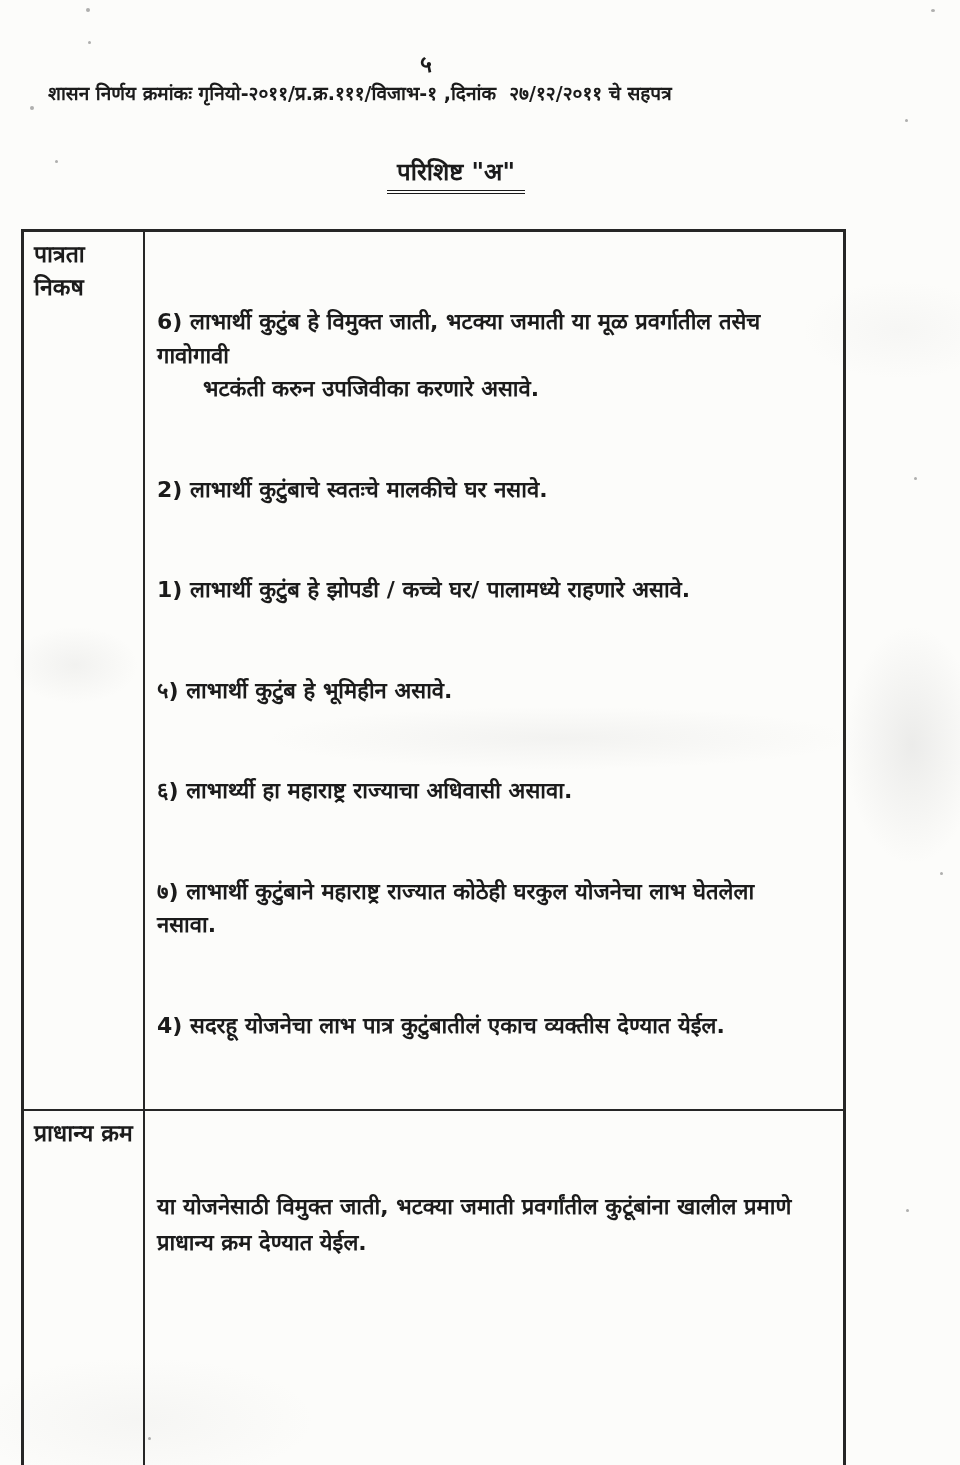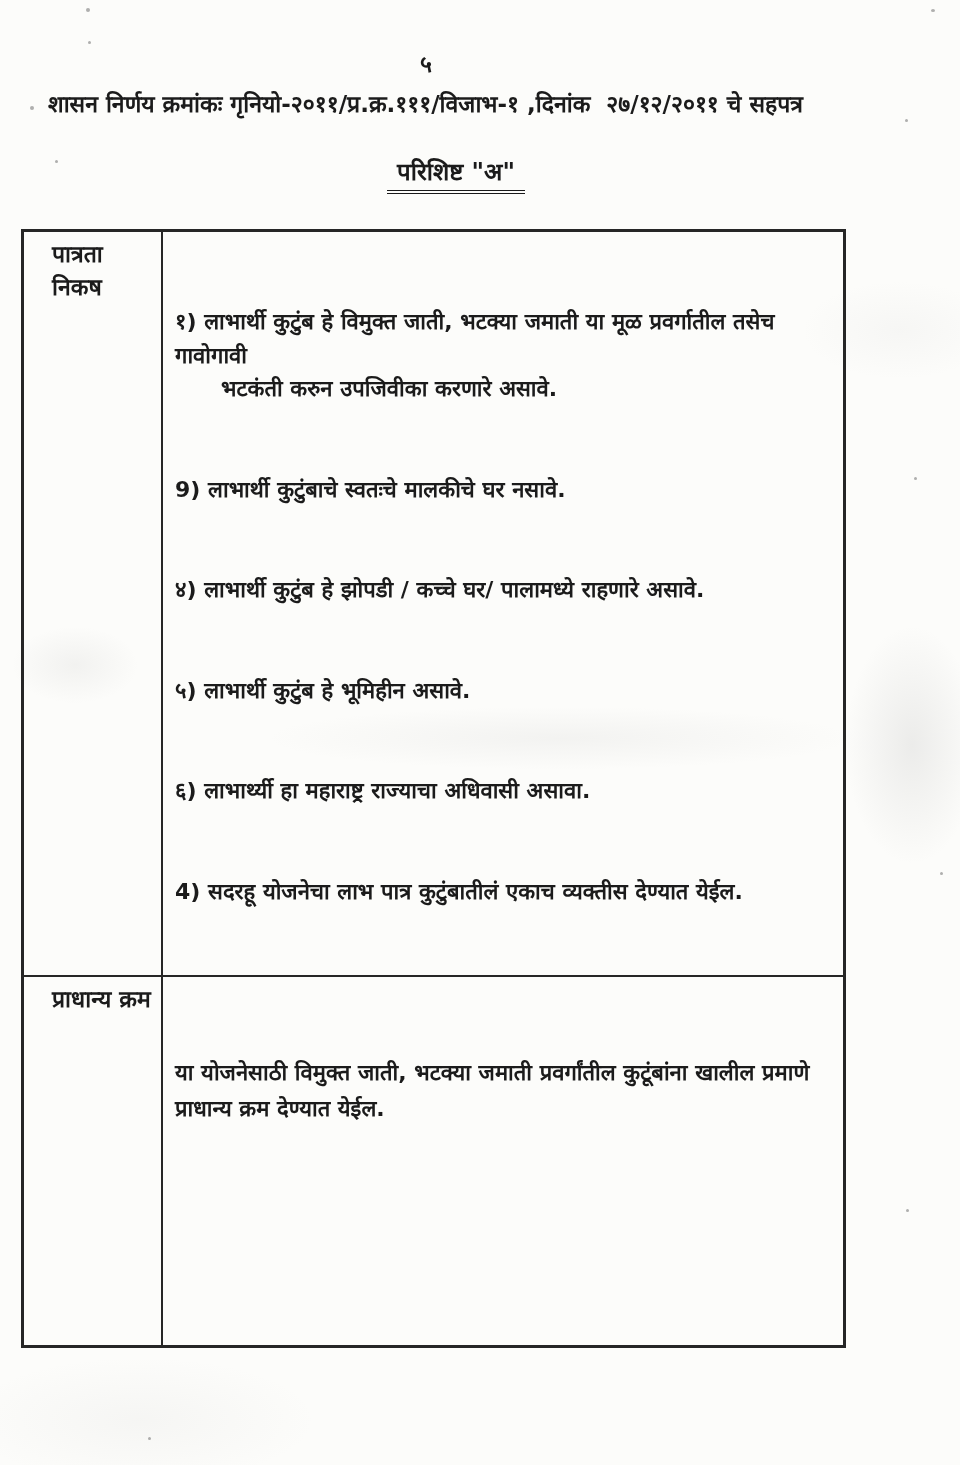--- a/index.html
+++ b/index.html
@@ -21,23 +21,23 @@
   }
   .pagenum {
     position: absolute;
     left: 420px; top: 47px;
     font-size: 23px;
     font-weight: 700;
     letter-spacing: 1px;
   }
   .ref {
     position: absolute;
-    left: 48px; top: 87px;
+    left: 48px; top: 80px;
     width: 870px;
-    font-size: 23px;
+    font-size: 19px;
     font-weight: 700;
     white-space: pre-wrap;
   }
   .title-wrap {
     position: absolute;
     left: 0; top: 154px;
     width: 912px;
     text-align: center;
   }
   .title {
@@ -47,21 +47,21 @@
     padding: 0 10px 3px 10px;
     border-bottom: 4px double #1a1a1a;
   }
   .table {
     position: absolute;
     left: 21px; top: 229px;
     width: 825px;
     border: 3px solid #262626;
     background: transparent;
   }
-  .row { display: flex; padding-left: 18px; }
+  .row { display: flex; }
   .row + .row { border-top: 2px solid #262626; }
   .lab {
     width: 121px;
     flex: 0 0 121px;
     border-right: 2px solid #262626;
     padding: 6px 4px 0 10px;
     font-size: 23px;
     font-weight: 700;
     line-height: 33px;
     white-space: pre-wrap;
@@ -108,26 +108,28 @@
   <div class="title-wrap">
     <span class="title">परिशिष्ट "अ"</span>
   </div>
 
   <div class="table">
 
     <div class="row row1">
       <div class="lab">पात्रता
 निकष</div>
       <div class="con">
-        <div class="item">१) लाभार्थी कुटुंब हे विमुक्त जाती, भटक्या जमाती या मूळ प्रवर्गातील तसेच गावोगावी
+        <div class="item">6) लाभार्थी कुटुंब हे विमुक्त जाती, भटक्या जमाती या मूळ प्रवर्गातील तसेच गावोगावी
       भटकंती करुन उपजिवीका करणारे असावे.</div>
-        <div class="item">9) लाभार्थी कुटुंबाचे स्वतःचे मालकीचे घर नसावे.</div>
-        <div class="item">४) लाभार्थी कुटुंब हे झोपडी / कच्चे घर/ पालामध्ये राहणारे असावे.</div>
+        <div class="item">2) लाभार्थी कुटुंबाचे स्वतःचे मालकीचे घर नसावे.</div>
+        <div class="item">1) लाभार्थी कुटुंब हे झोपडी / कच्चे घर/ पालामध्ये राहणारे असावे.</div>
         <div class="item">५) लाभार्थी कुटुंब हे भूमिहीन असावे.</div>
         <div class="item">६) लाभार्थ्यी हा महाराष्ट्र राज्याचा अधिवासी असावा.</div>
+        <div class="item">७) लाभार्थी कुटुंबाने महाराष्ट्र राज्यात कोठेही घरकुल योजनेचा लाभ घेतलेला
+नसावा.</div>
         <div class="item">4) सदरहू योजनेचा लाभ पात्र कुटुंबातीलं एकाच व्यक्तीस देण्यात येईल.</div>
       </div>
     </div>
 
     <div class="row row2">
       <div class="lab">प्राधान्य क्रम</div>
       <div class="con">
         <div class="item intro">या योजनेसाठी विमुक्त जाती, भटक्या जमाती प्रवर्गांतील कुटूंबांना खालील प्रमाणे
 प्राधान्य क्रम देण्यात येईल.</div>
         

